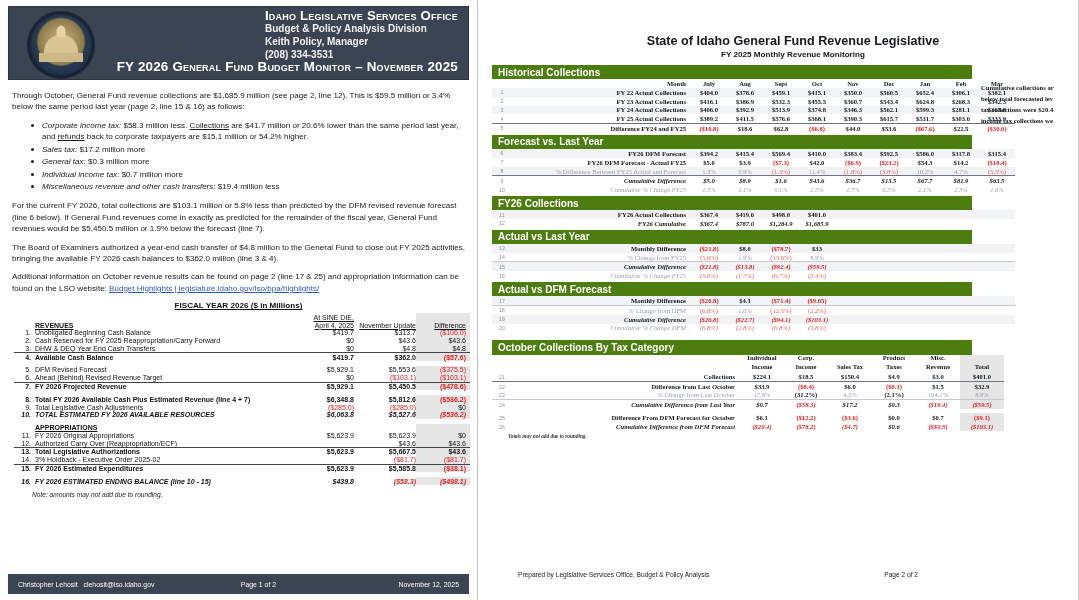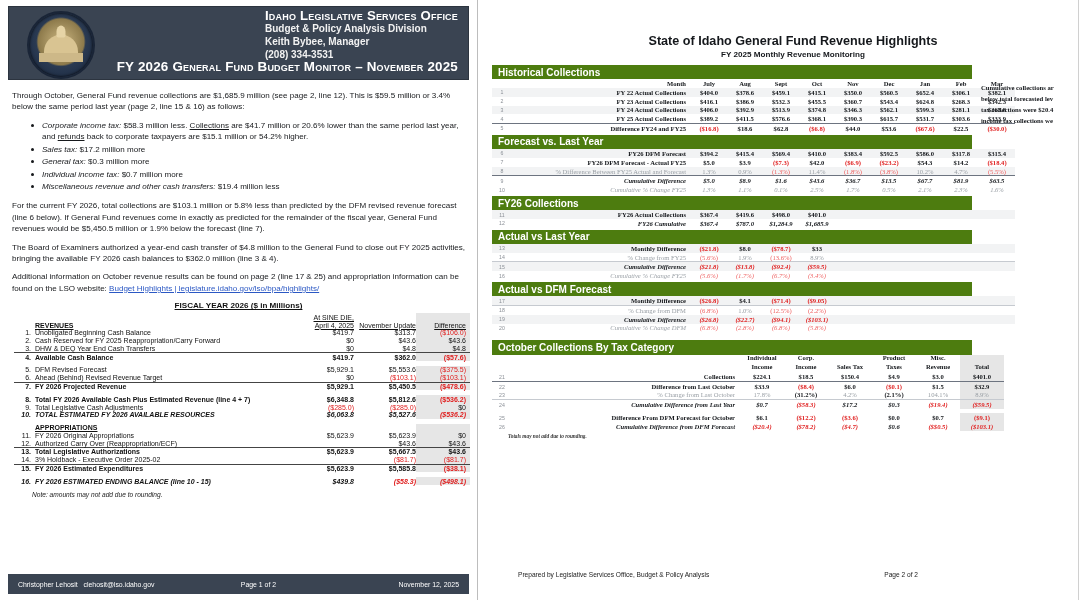--- a/index.html
+++ b/index.html
@@ -187,21 +187,21 @@
   <div class="page1">
 
     <div class="hdr">
       <div class="seal">
         <div class="sealdome"></div>
         <div class="sealbase"></div>
       </div>
       <div class="hdr-right">
         <div class="office">Idaho Legislative Services Office</div>
         <div class="office-sub">Budget &amp; Policy Analysis Division</div>
-        <div class="office-sub">Keith Bybee, Manager</div>
+        <div class="office-sub">Keith Policy, Manager</div>
         <div class="office-sub">(208) 334-3531</div>
       </div>
       <div class="hdr-title">FY 2026 General Fund Budget Monitor – November 2025</div>
     </div>
 
     <div class="body1">
       <p>Through October, General Fund revenue collections are $1,685.9 million (see page 2, line 12). This is $59.5 million or 3.4% below the same period last year (page 2, line 15 &amp; 16) as follows:</p>
 
       <ul class="bullets">
         <li><span class="it">Corporate income tax:</span><span> $58.3 million less. <span class="u">Collections</span> are $41.7 million or 20.6% lower than the same period last year, and <span class="u">refunds</span> back to corporate taxpayers are $15.1 million or 54.2% higher.</span></li>
@@ -384,21 +384,21 @@
       <span class="f-l">
         <span>Christopher Lehosit</span>&nbsp;&nbsp;
         <span>clehosit@lso.idaho.gov</span>
       </span>
       <span class="f-c">Page 1 of 2</span>
       <span class="f-r">November 12, 2025</span>
     </div>
   </div>
 
   <div class="page2">
-    <div class="p2-title">State of Idaho General Fund Revenue Highlights</div>
+    <div class="p2-title">State of Idaho General Fund Revenue Legislative</div>
     <div class="p2-sub">FY 2025 Monthly Revenue Monitoring</div>
 
     <div class="sheet">
 
       <div class="sect">Historical Collections</div>
       <table class="rev">
         <tbody>
             <tr>
           <td class="n"></td>
           <td class="lab">Month</td>

